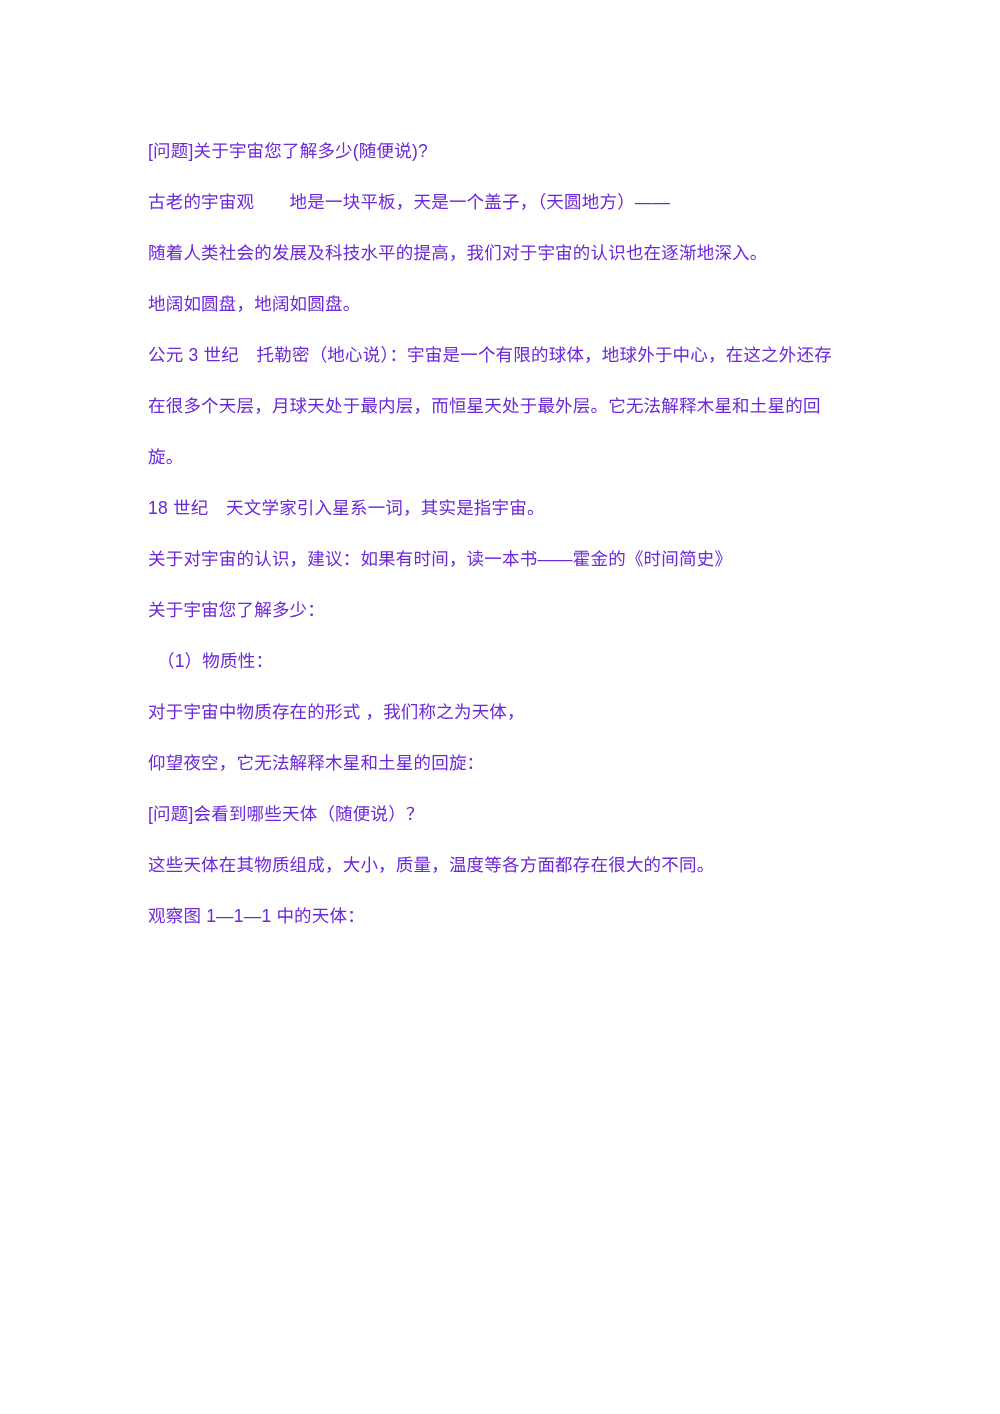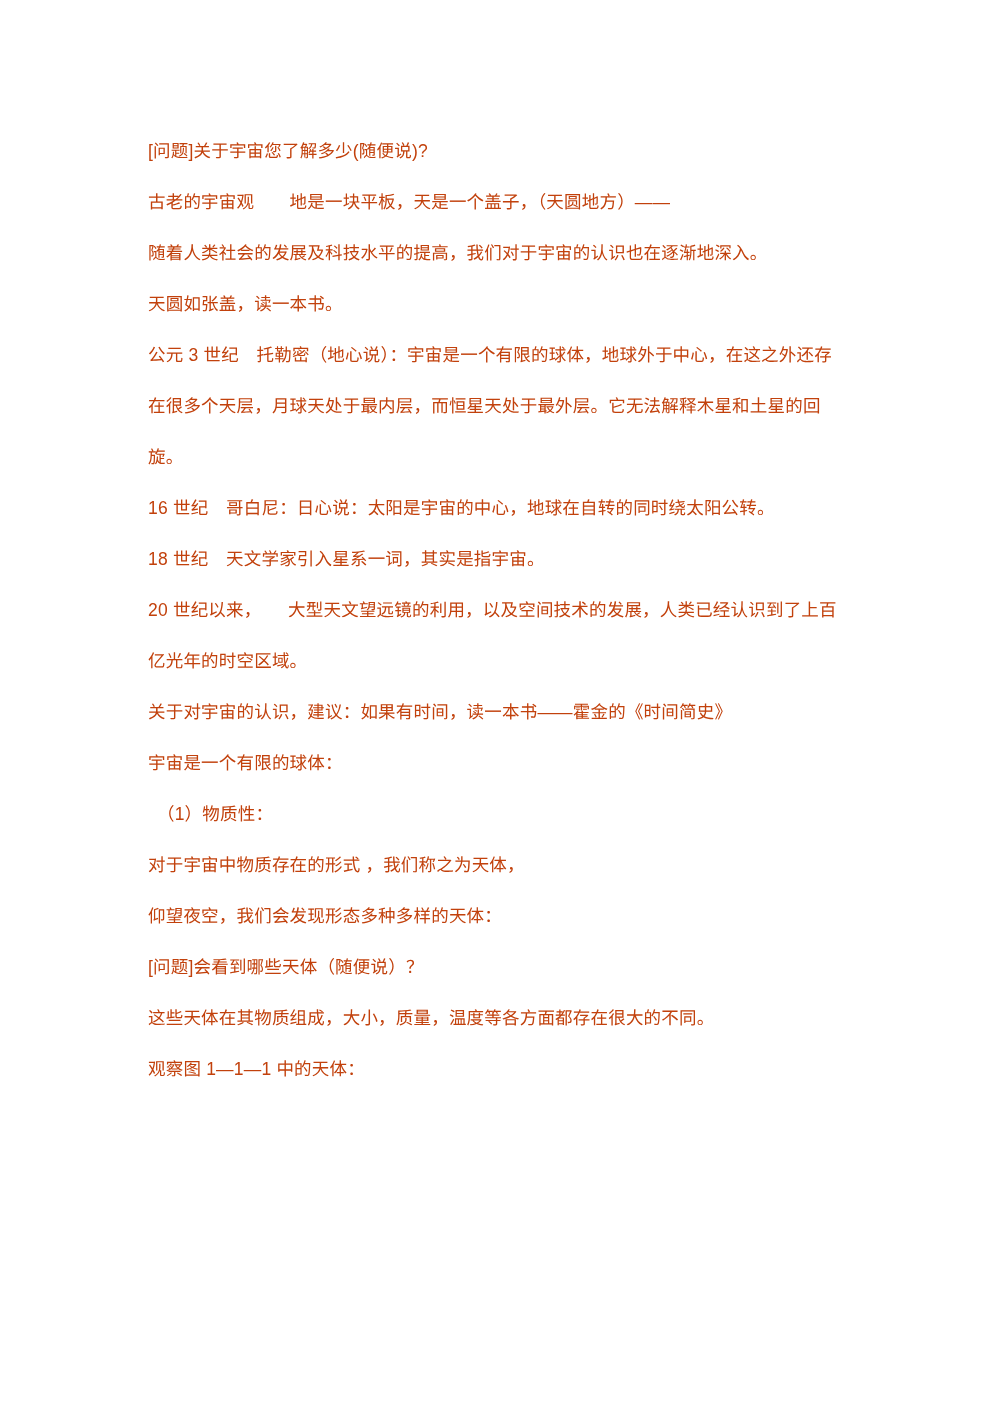--- a/index.html
+++ b/index.html
@@ -26,21 +26,21 @@
   .doc-body {
     position: absolute;
     left: 148px;
     top: 126px;
     width: 700px;
   }
 
   .para {
     margin: 0;
     padding: 0;
-    color: #c2410c;
+    color: #6d28d9;
     font-size: 17.5px;
     line-height: 51px;
     letter-spacing: 0.2px;
     text-align: left;
     white-space: pre-wrap;
     word-break: break-all;
     font-weight: 400;
   }
 
   
@@ -59,39 +59,37 @@
   <div class="doc-body">
 
     <p class="para">[问题]关于宇宙您了解多少(随便说)?</p>
 
 
 
     <p class="para">古老的宇宙观　　地是一块平板，天是一个盖子，（天圆地方）——</p>
 
     <p class="para">随着人类社会的发展及科技水平的提高，我们对于宇宙的认识也在逐渐地深入。</p>
 
-    <p class="para">天圆如张盖，读一本书。</p>
+    <p class="para">地阔如圆盘，地阔如圆盘。</p>
 
     <p class="para wrap">公元 3 世纪　托勒密（地心说）：宇宙是一个有限的球体，地球外于中心，在这之外还存在很多个天层，月球天处于最内层，而恒星天处于最外层。它无法解释木星和土星的回旋。</p>
 
-    <p class="para">16 世纪　哥白尼：日心说：太阳是宇宙的中心，地球在自转的同时绕太阳公转。</p>
 
     <p class="para">18 世纪　天文学家引入星系一词，其实是指宇宙。</p>
 
-    <p class="para wrap">20 世纪以来，　　大型天文望远镜的利用，以及空间技术的发展，人类已经认识到了上百亿光年的时空区域。</p>
 
     <p class="para">关于对宇宙的认识，建议：如果有时间，读一本书——霍金的《时间简史》</p>
 
-    <p class="para">宇宙是一个有限的球体：</p>
+    <p class="para">关于宇宙您了解多少：</p>
 
     <p class="para indent">　（1）物质性：</p>
 
     <p class="para">对于宇宙中物质存在的形式 ，我们称之为天体，</p>
 
-    <p class="para">仰望夜空，我们会发现形态多种多样的天体：</p>
+    <p class="para">仰望夜空，它无法解释木星和土星的回旋：</p>
 
     <p class="para">[问题]会看到哪些天体（随便说）？</p>
 
     <p class="para">这些天体在其物质组成，大小，质量，温度等各方面都存在很大的不同。</p>
 
     <p class="para">观察图 1—1—1 中的天体：</p>
 
   </div>
 </div>
 

